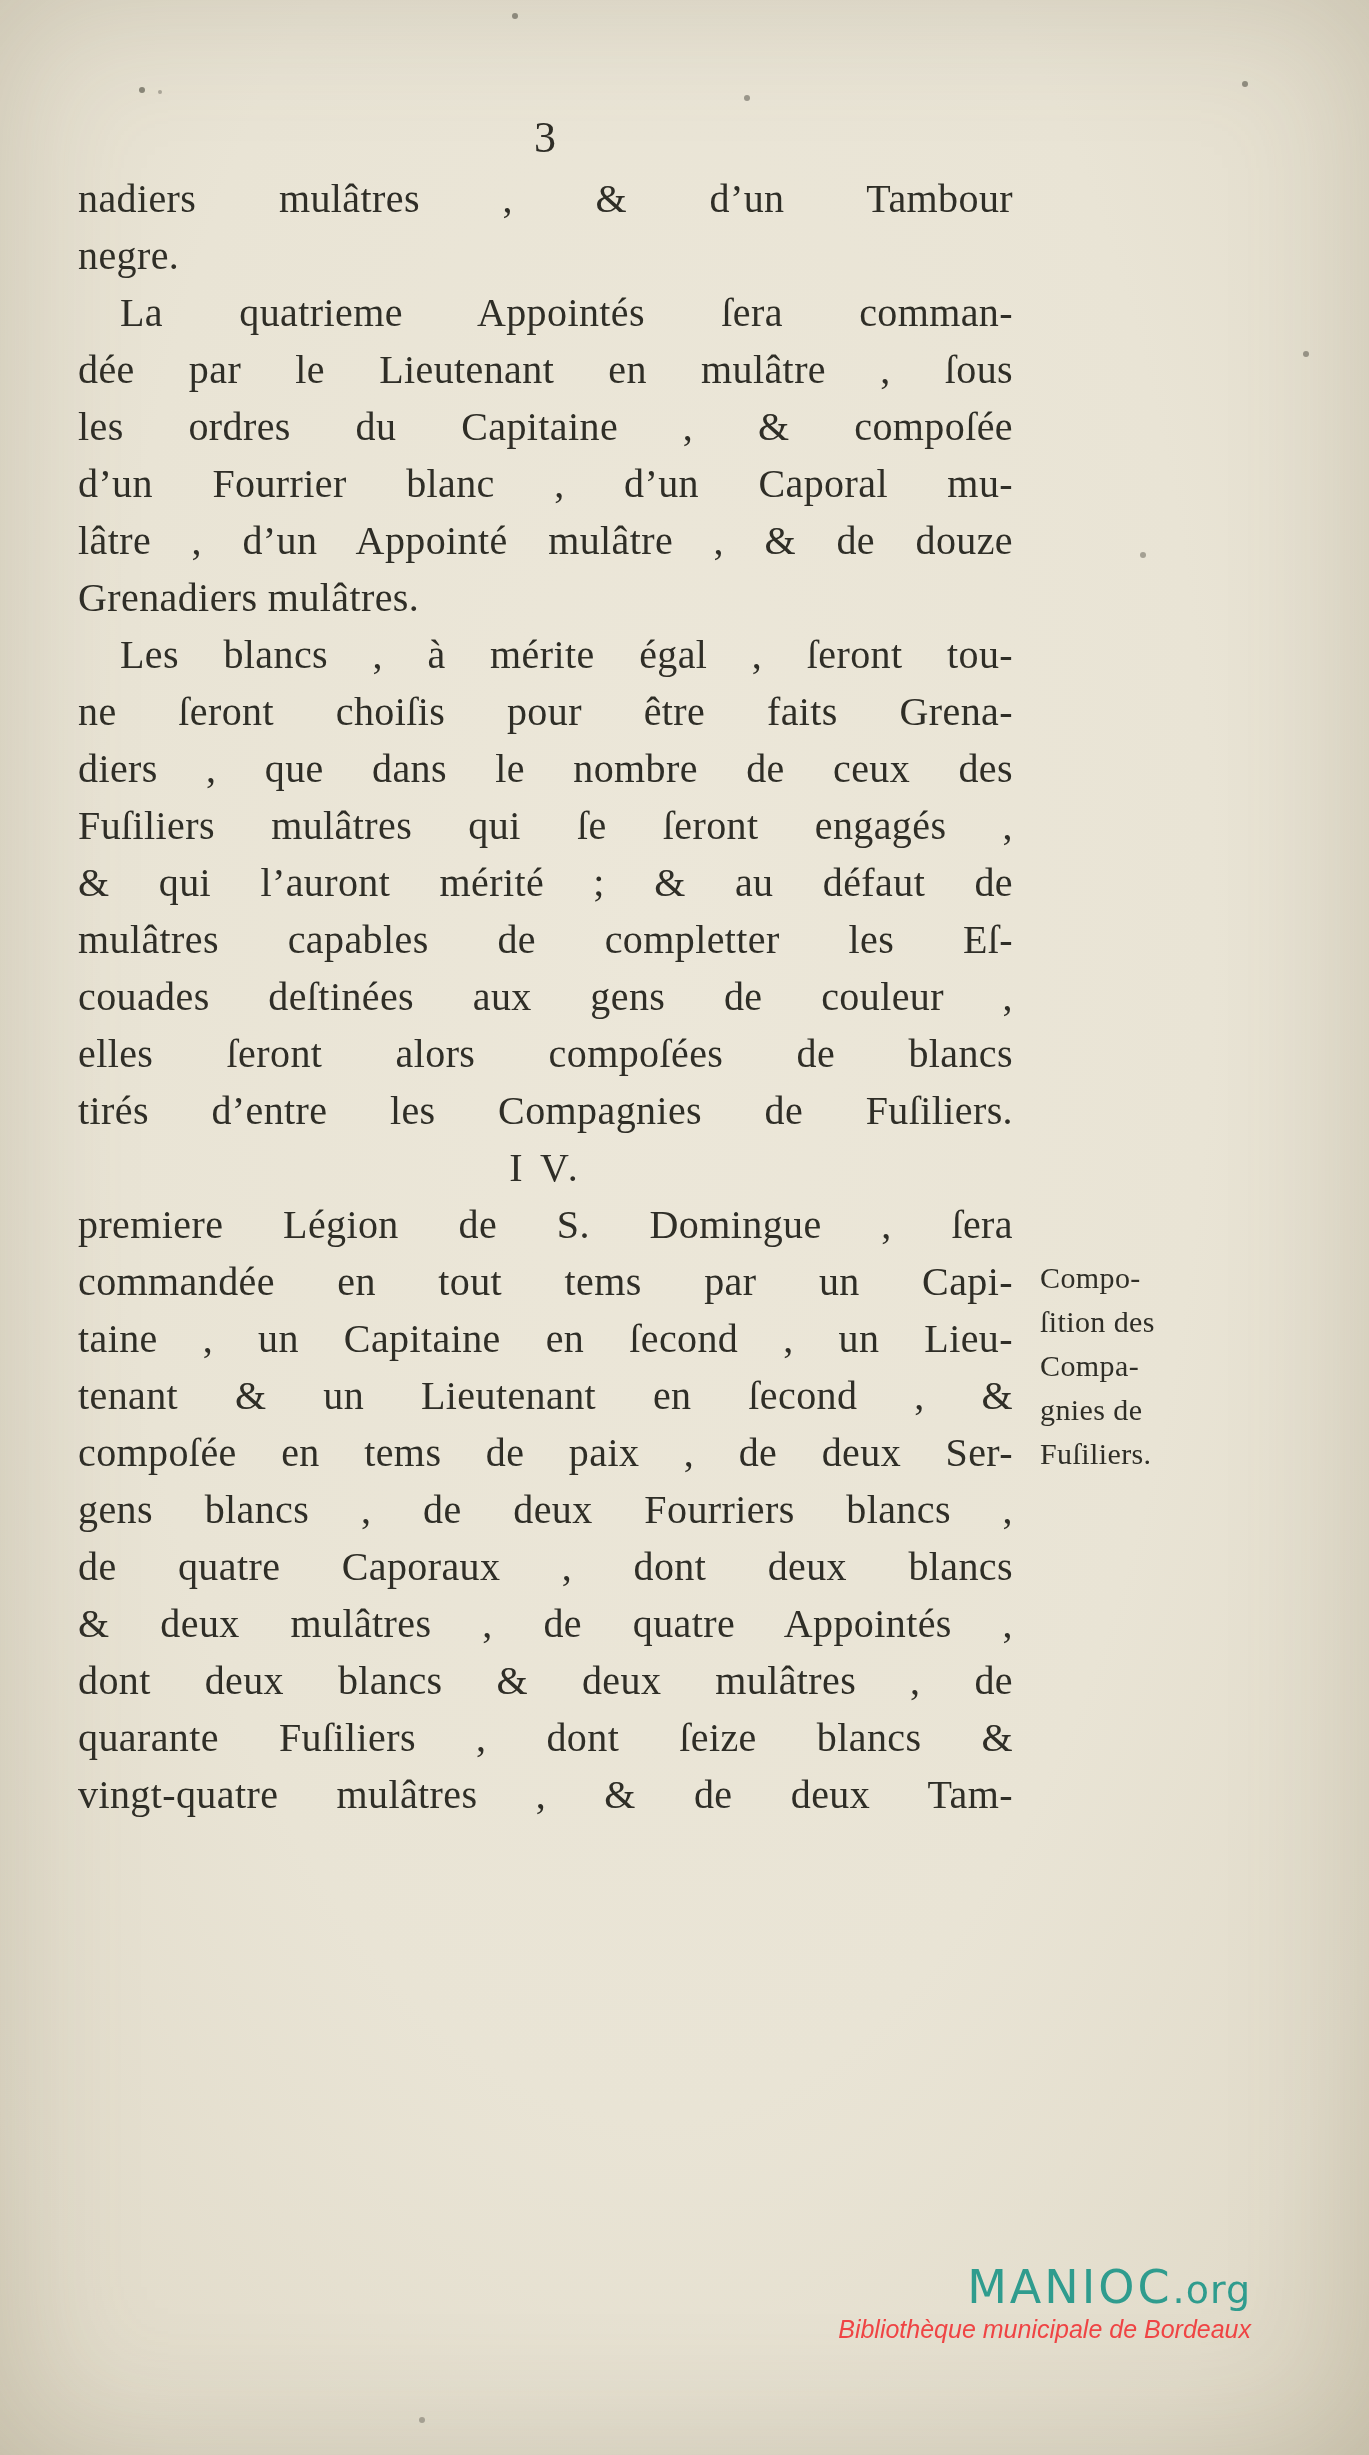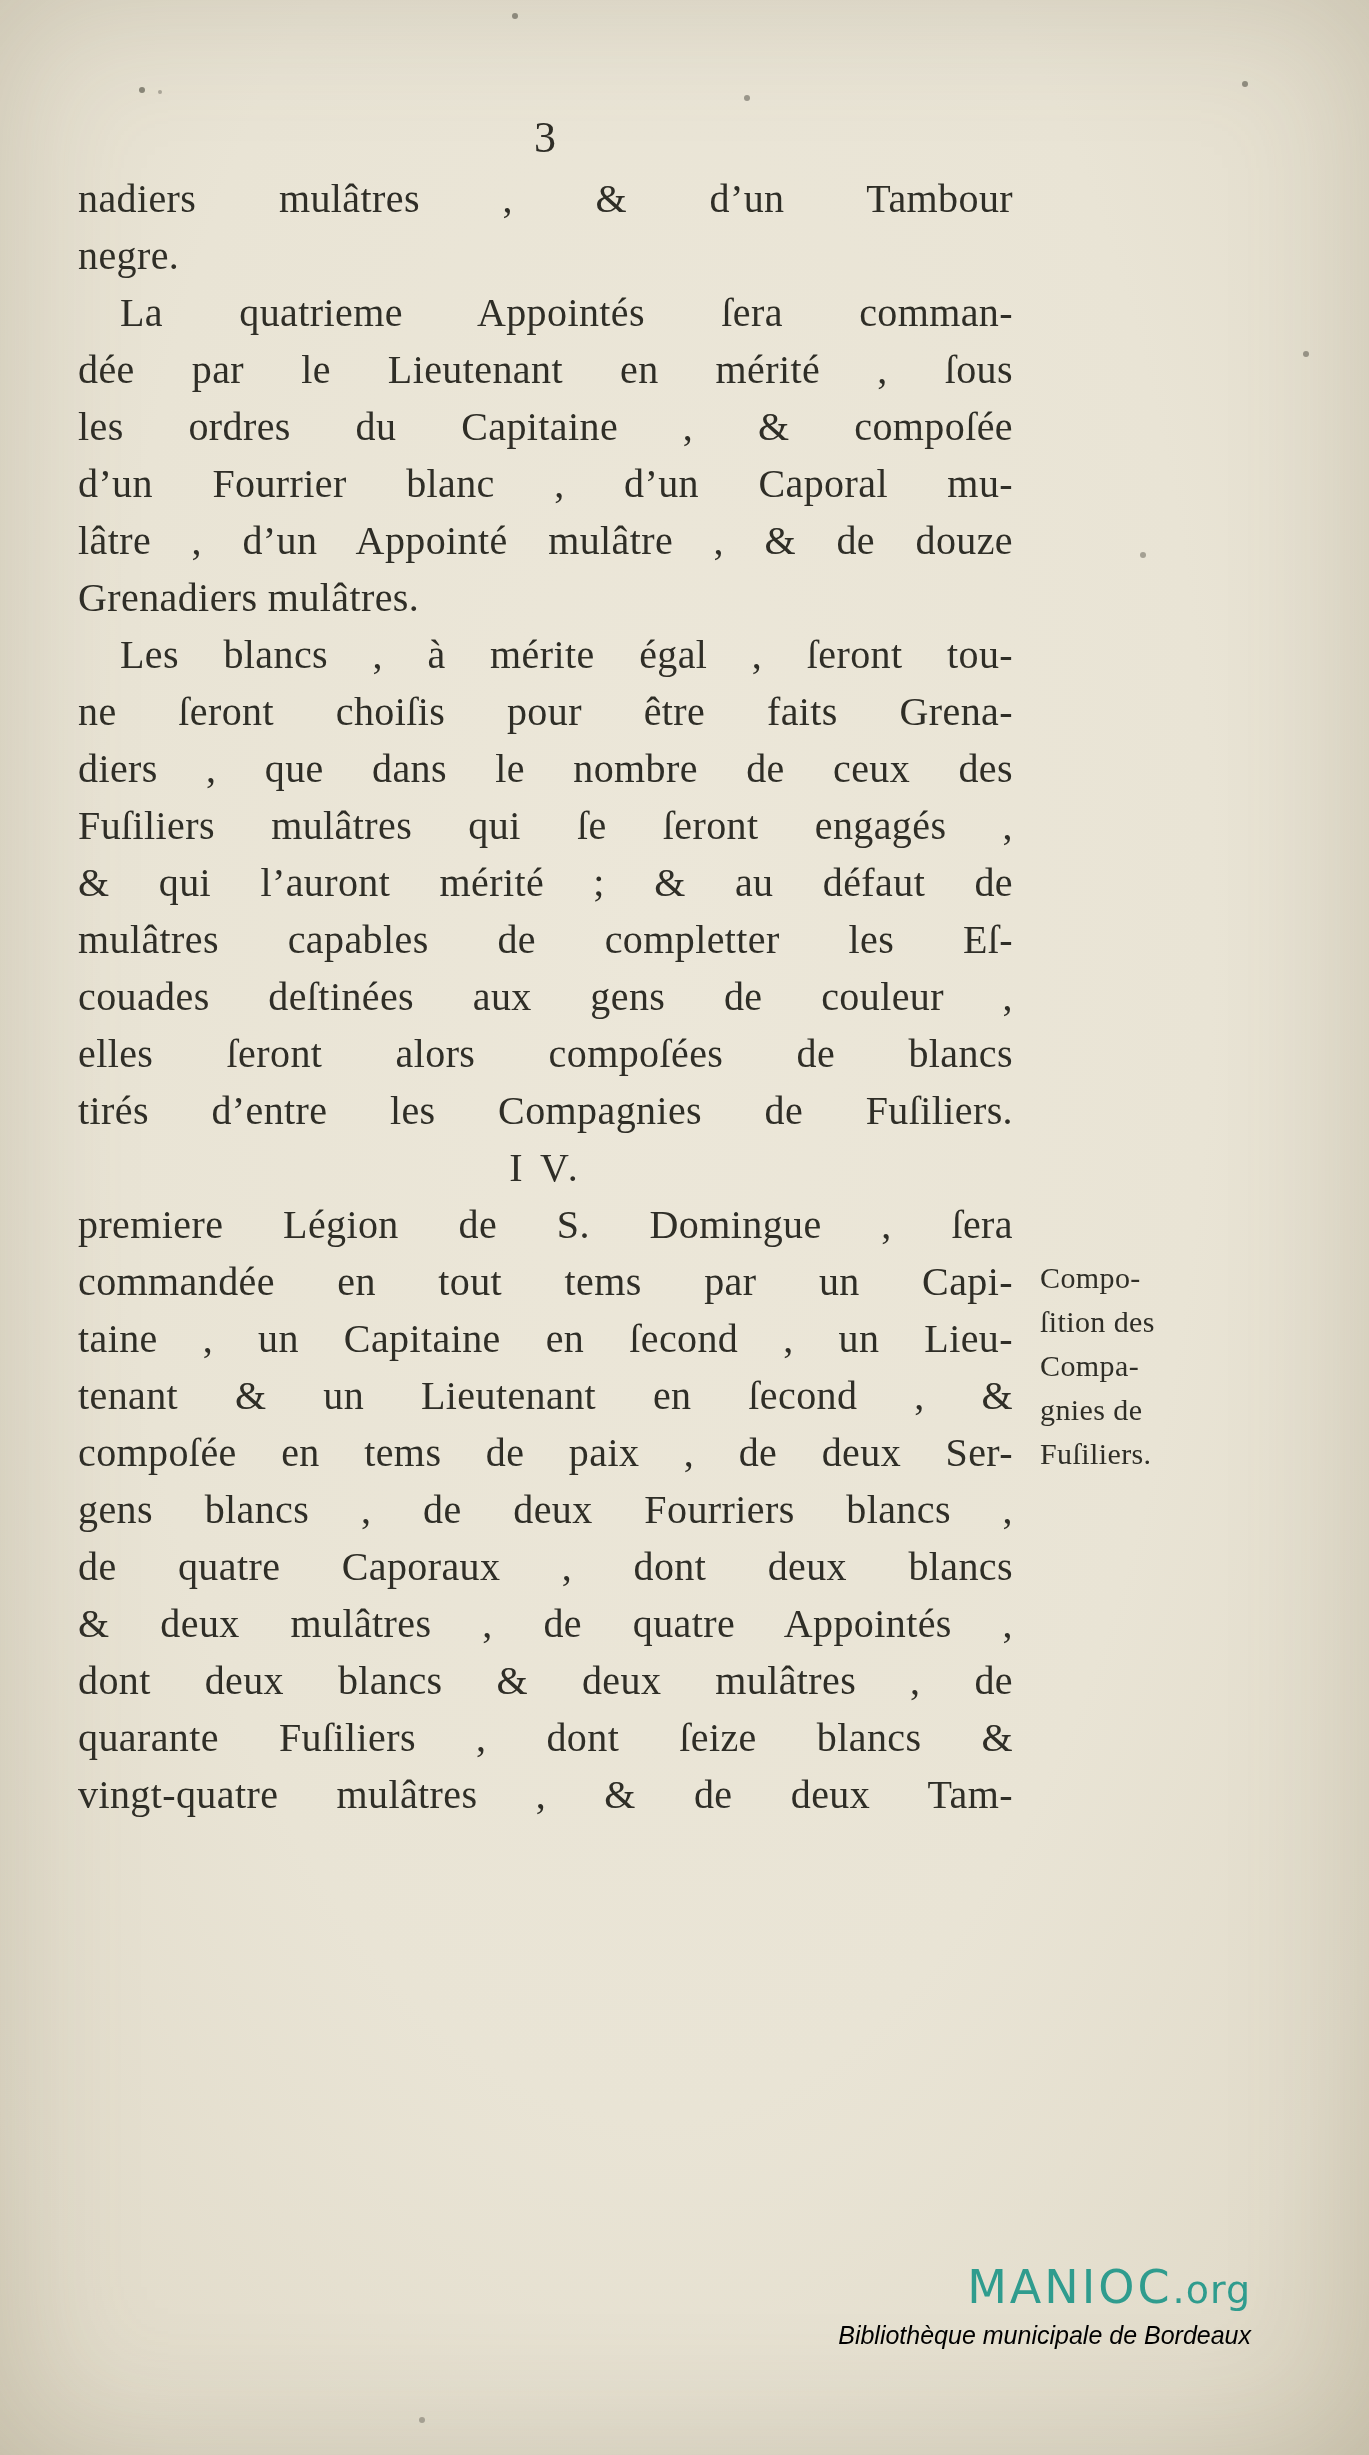--- a/index.html
+++ b/index.html
@@ -92,25 +92,24 @@
     color: var(--logo_teal, #2f9c8e);
     letter-spacing: 3px;
   }
 
   .logo .suffix {
     font-size: 38px;
     letter-spacing: 1px;
   }
 
   .library {
-    margin-top: 6px;
     font-family: "Liberation Sans", "DejaVu Sans", sans-serif;
     font-style: italic;
     font-size: 25px;
-    color: #000000;
+    color: #ef4444;
   }
 
   
   .specks {
     position: absolute;
     top: 0; left: 0;
     width: 4px; height: 4px;
     border-radius: 50%;
     background: transparent;
     box-shadow:
@@ -132,21 +131,21 @@
   <div class="specks"></div>
 
   <div class="page-number">3</div>
 
   <div class="text-block">
 
     <div class="line">nadiers mulâtres , &amp; d’un Tambour</div>
     <div class="line short">negre.</div>
 
     <div class="line indent">La quatrieme Appointés ſera comman-</div>
-    <div class="line">dée par le Lieutenant en mérité , ſous</div>
+    <div class="line">dée par le Lieutenant en mulâtre , ſous</div>
     <div class="line">les ordres du Capitaine , &amp; compoſée</div>
     <div class="line">d’un Fourrier blanc , d’un Caporal mu-</div>
     <div class="line">lâtre , d’un Appointé mulâtre , &amp; de douze</div>
     <div class="line short">Grenadiers mulâtres.</div>
 
     <div class="line indent">Les blancs , à mérite égal , ſeront tou-</div>
     <div class="line">ne ſeront choiſis pour être faits Grena-</div>
     <div class="line">diers , que dans le nombre de ceux des</div>
     <div class="line">Fuſiliers mulâtres qui ſe ſeront engagés ,</div>
     <div class="line">&amp; qui l’auront mérité ; &amp; au défaut de</div>

